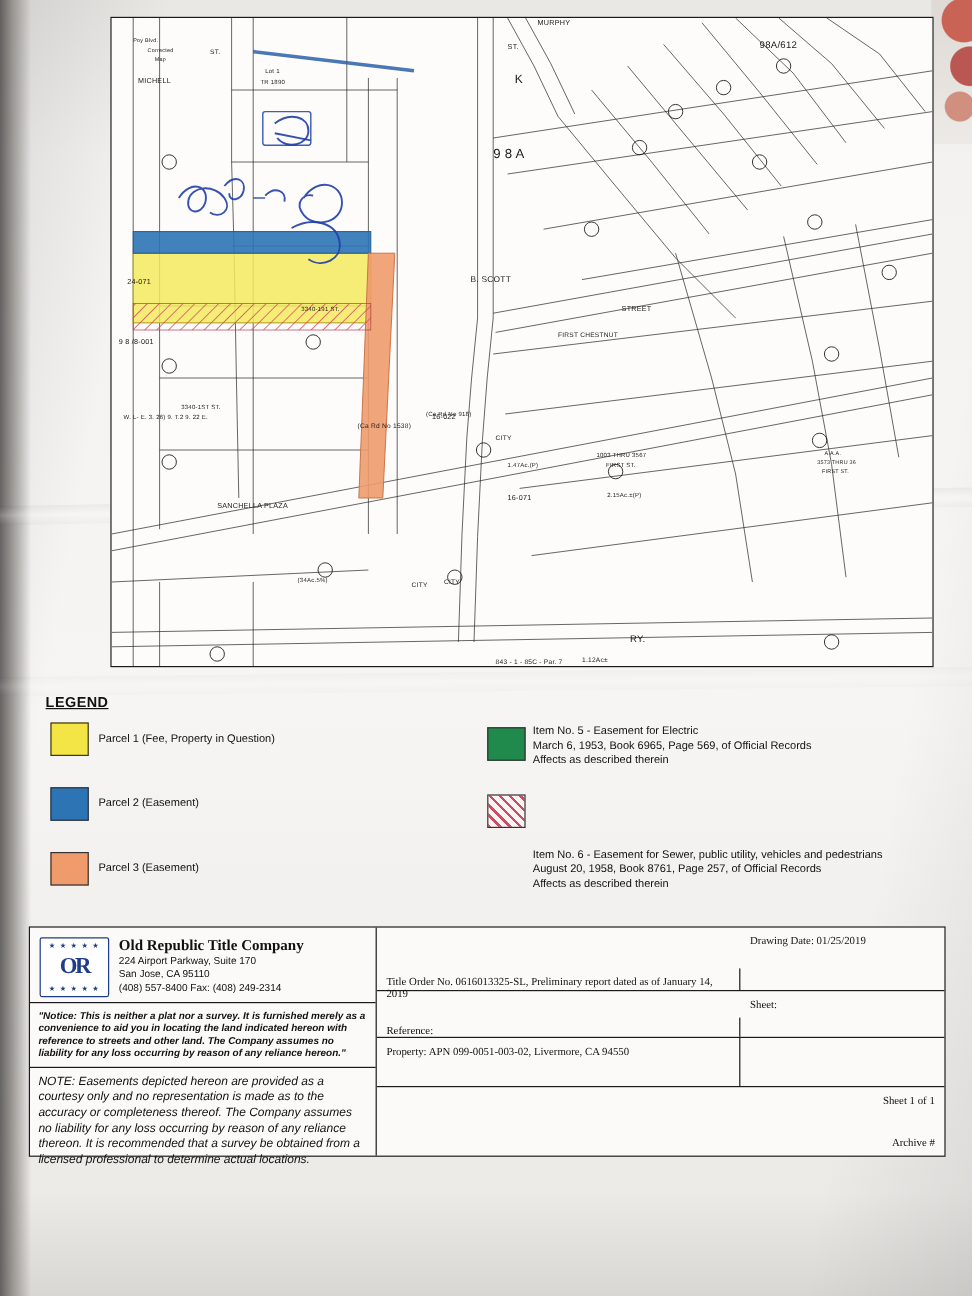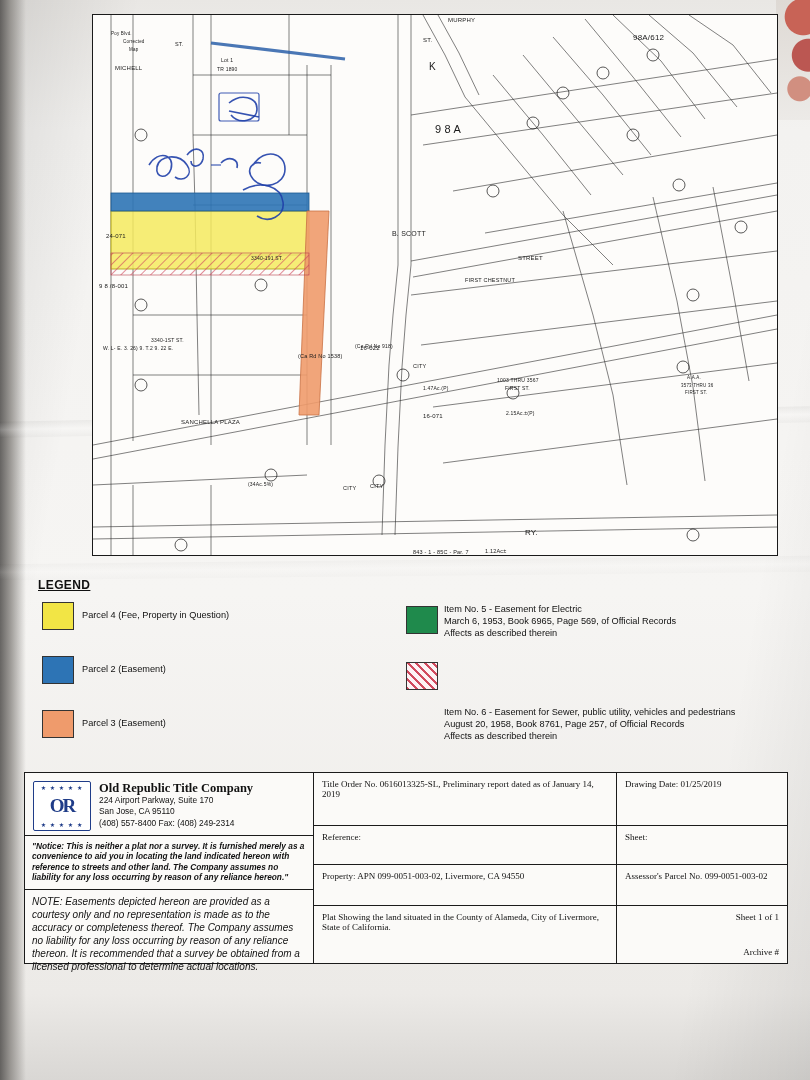--- a/index.html
+++ b/index.html
@@ -322,21 +322,21 @@
         <div class="mlabel" style="left: 540px; top: 18px; font-size: 8px;">98A/612</div>
         <div class="mlabel" style="left: 355px; top: 2px; font-size: 6px;">MURPHY</div>
         <div class="mlabel" style="left: 330px; top: 22px; font-size: 6px;">ST.</div>
         <div class="mlabel" style="left: 22px; top: 50px; font-size: 6px;">MICHELL</div>
         <div class="mlabel" style="left: 82px; top: 26px; font-size: 5.5px;">ST.</div>
         <div class="mlabel" style="left: 128px; top: 42px; font-size: 5px;">Lot 1</div>
         <div class="mlabel" style="left: 124px; top: 51px; font-size: 5px;">TR 1890</div>
         <div class="mlabel" style="left: 18px; top: 16px; font-size: 4.5px;">Poy Blvd.</div>
         <div class="mlabel" style="left: 30px; top: 24px; font-size: 4.5px;">Corrected</div>
         <div class="mlabel" style="left: 36px; top: 32px; font-size: 4.5px;">Map</div>
-        <div class="mlabel" style="left: 318px; top: 108px; font-size: 11px; padding-left: 24px;">9 8   A</div>
+        <div class="mlabel" style="left: 318px; top: 108px; font-size: 11px;">9 8   A</div>
         <div class="mlabel" style="left: 336px; top: 46px; font-size: 10px;">K</div>
         <div class="mlabel" style="left: 299px; top: 215px; font-size: 7px;">B.  SCOTT</div>
         <div class="mlabel" style="left: 372px; top: 262px; font-size: 5.5px;">FIRST  CHESTNUT</div>
         <div class="mlabel" style="left: 425px; top: 240px; font-size: 6px;">STREET</div>
         <div class="mlabel" style="left: 267px; top: 330px; font-size: 6px;">16-022</div>
         <div class="mlabel" style="left: 262px; top: 328px; font-size: 5px;">(Ca Rd No 918)</div>
         <div class="mlabel" style="left: 205px; top: 338px; font-size: 5.5px;">(Ca Rd No 1538)</div>
         <div class="mlabel" style="left: 320px; top: 348px; font-size: 5.5px;">CITY</div>
         <div class="mlabel" style="left: 330px; top: 398px; font-size: 6px;">16-071</div>
         <div class="mlabel" style="left: 6px; top: 268px; font-size: 6px;">9 8 /8-001</div>
@@ -358,21 +358,21 @@
         <div class="mlabel" style="left: 594px; top: 360px; font-size: 4.5px;">A.A.A.</div>
         <div class="mlabel" style="left: 330px; top: 370px; font-size: 5px;">1.47Ac.(P)</div>
         <div class="mlabel" style="left: 413px; top: 395px; font-size: 5px;">2.15Ac.±(P)</div>
       </div>
   </div>
 
   <div id="legend">
     <div id="legend-title">LEGEND</div>
 
     <div class="swatch" style="left:4px; top:24px; background:#f2e545;"></div>
-    <div class="legend-text" style="left:44px; top:32px;">Parcel 4 (Fee, Property in Question)</div>
+    <div class="legend-text" style="left:44px; top:32px;">Parcel 1 (Fee, Property in Question)</div>
 
     <div class="swatch" style="left:4px; top:78px; background:#2d74b5;"></div>
     <div class="legend-text" style="left:44px; top:86px;">Parcel 2 (Easement)</div>
 
     <div class="swatch" style="left:4px; top:132px; background:#ef9b6c;"></div>
     <div class="legend-text" style="left:44px; top:140px;">Parcel 3 (Easement)</div>
 
     <div class="swatch" style="left:368px; top:28px; background:#1f8a4c;"></div>
     <div class="legend-text" style="left:406px; top:26px;">
       <div>Item No. 5 - Easement for Electric</div>
@@ -404,51 +404,46 @@
           <div class="company-line">(408) 557-8400 Fax: (408) 249-2314</div>
         </div>
       </div>
 
       <div id="notice">"Notice: This is neither a plat nor a survey. It is furnished merely as a convenience to aid you in locating the land indicated hereon with reference to streets and other land. The Company assumes no liability for any loss occurring by reason of any reliance hereon."</div>
       <div id="note2">NOTE: Easements depicted hereon are provided as a courtesy only and no representation is made as to the accuracy or completeness thereof. The Company assumes no liability for any loss occurring by reason of any reliance thereon. It is recommended that a survey be obtained from a licensed professional to determine actual locations.</div>
     </div>
 
     <div id="tb-right">
       <div class="tb-row" style="height:52px;">
-        <div class="tb-cell divide serif" style="width:286px;">Title Order No. 0616013325-SL, Preliminary report dated as of January 14, 2019</div>
+        <div class="tb-cell divide serif" style="width:286px;margin-top:34px;">Title Order No. 0616013325-SL, Preliminary report dated as of January 14, 2019</div>
         <div class="tb-cell serif" style="flex:1;">
           <span>Drawing Date:</span>
           <span>01/25/2019</span>
         </div>
       </div>
 
       <div class="tb-row" style="height:38px;">
-        <div class="tb-cell divide serif" style="width:286px;">
+        <div class="tb-cell divide serif" style="width:286px;margin-top:22px;">
           <span>Reference:</span>
           <span></span>
         </div>
         <div class="tb-cell serif" style="flex:1;">
           <span>Sheet:</span>
           <span></span>
         </div>
       </div>
 
       <div class="tb-row" style="height:40px;justify-content:space-between;">
         <div class="tb-cell divide serif" style="width:286px;">
           <span>Property:</span>
           <span>APN 099-0051-003-02, Livermore, CA 94550</span>
         </div>
-        <div class="tb-cell serif" style="flex:1;">
-          <span>Assessor's Parcel No.</span>
-          <span>099-0051-003-02</span>
-        </div>
       </div>
 
       <div class="tb-row" style="flex:1;">
-        <div class="tb-cell divide serif" style="width:286px;">Plat Showing the land situated in the County of Alameda, City of Livermore, State of California.</div>
         <div class="tb-cell serif" style="flex:1; display:flex; flex-direction:column; justify-content:space-between;">
           <div class="right-al">Sheet 1 of 1</div>
           <div class="right-al italic">Archive #</div>
         </div>
       </div>
     </div>
   </div>
 </div>
 
 </body></html>

